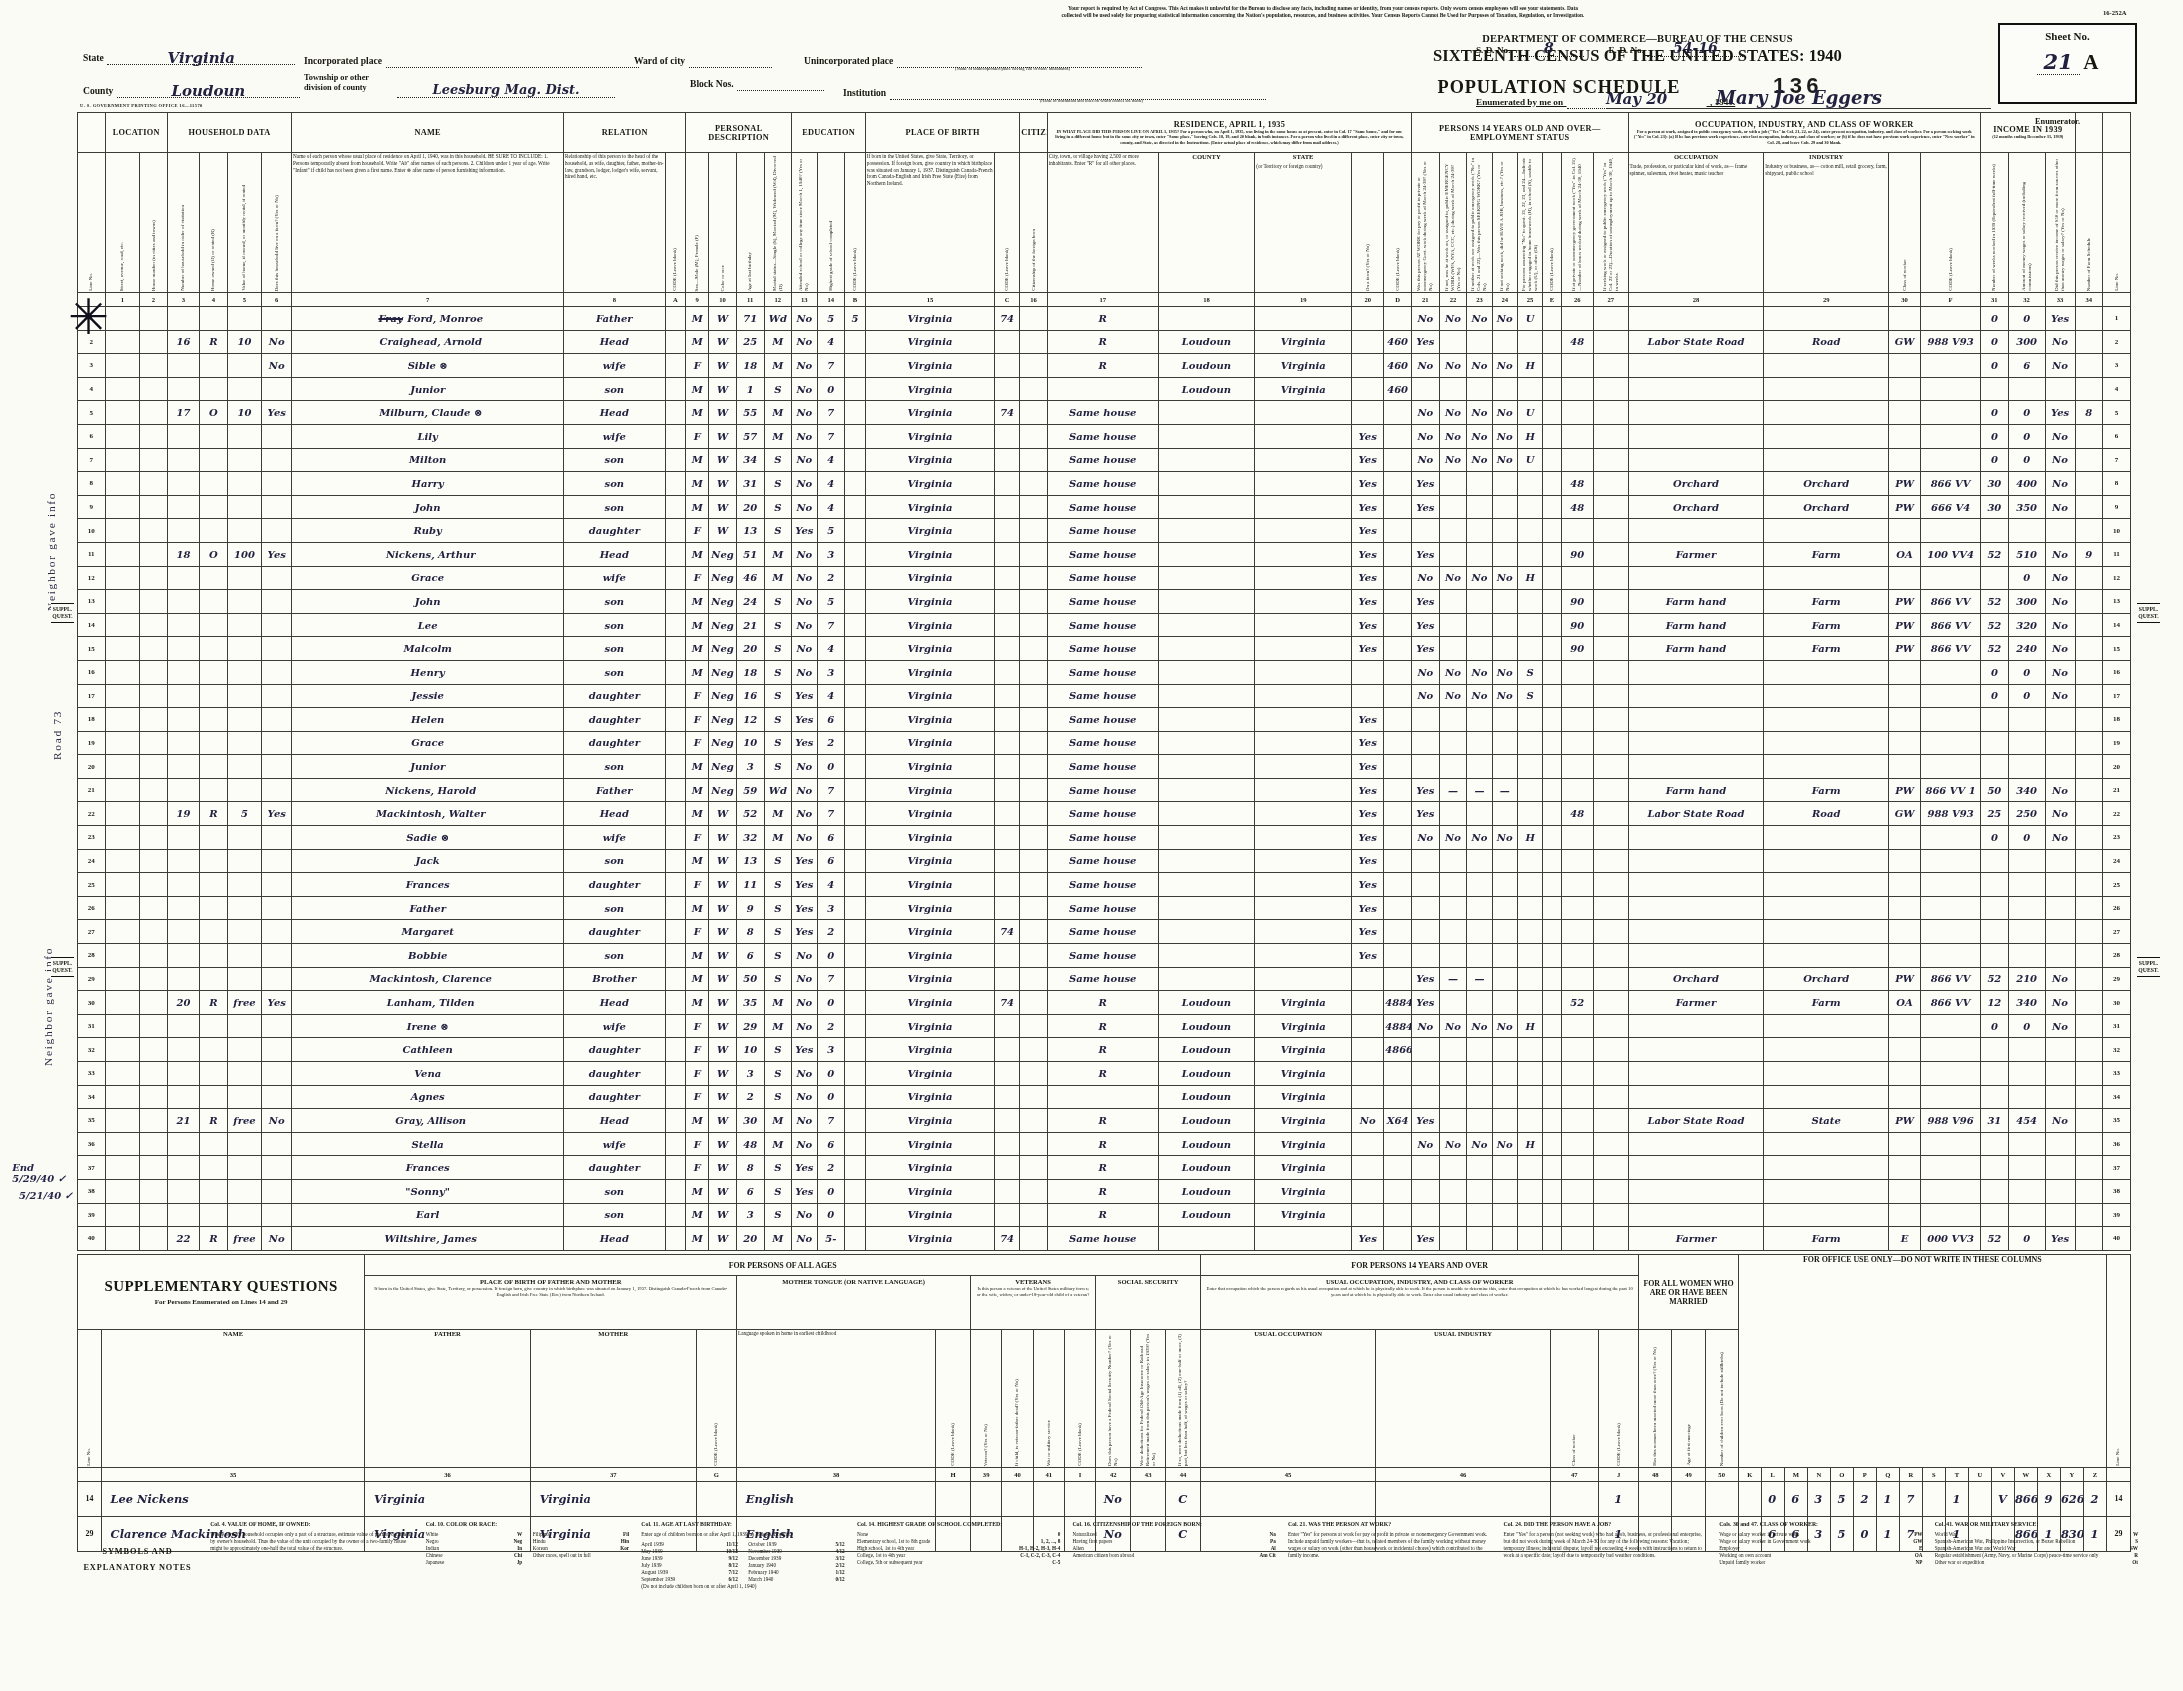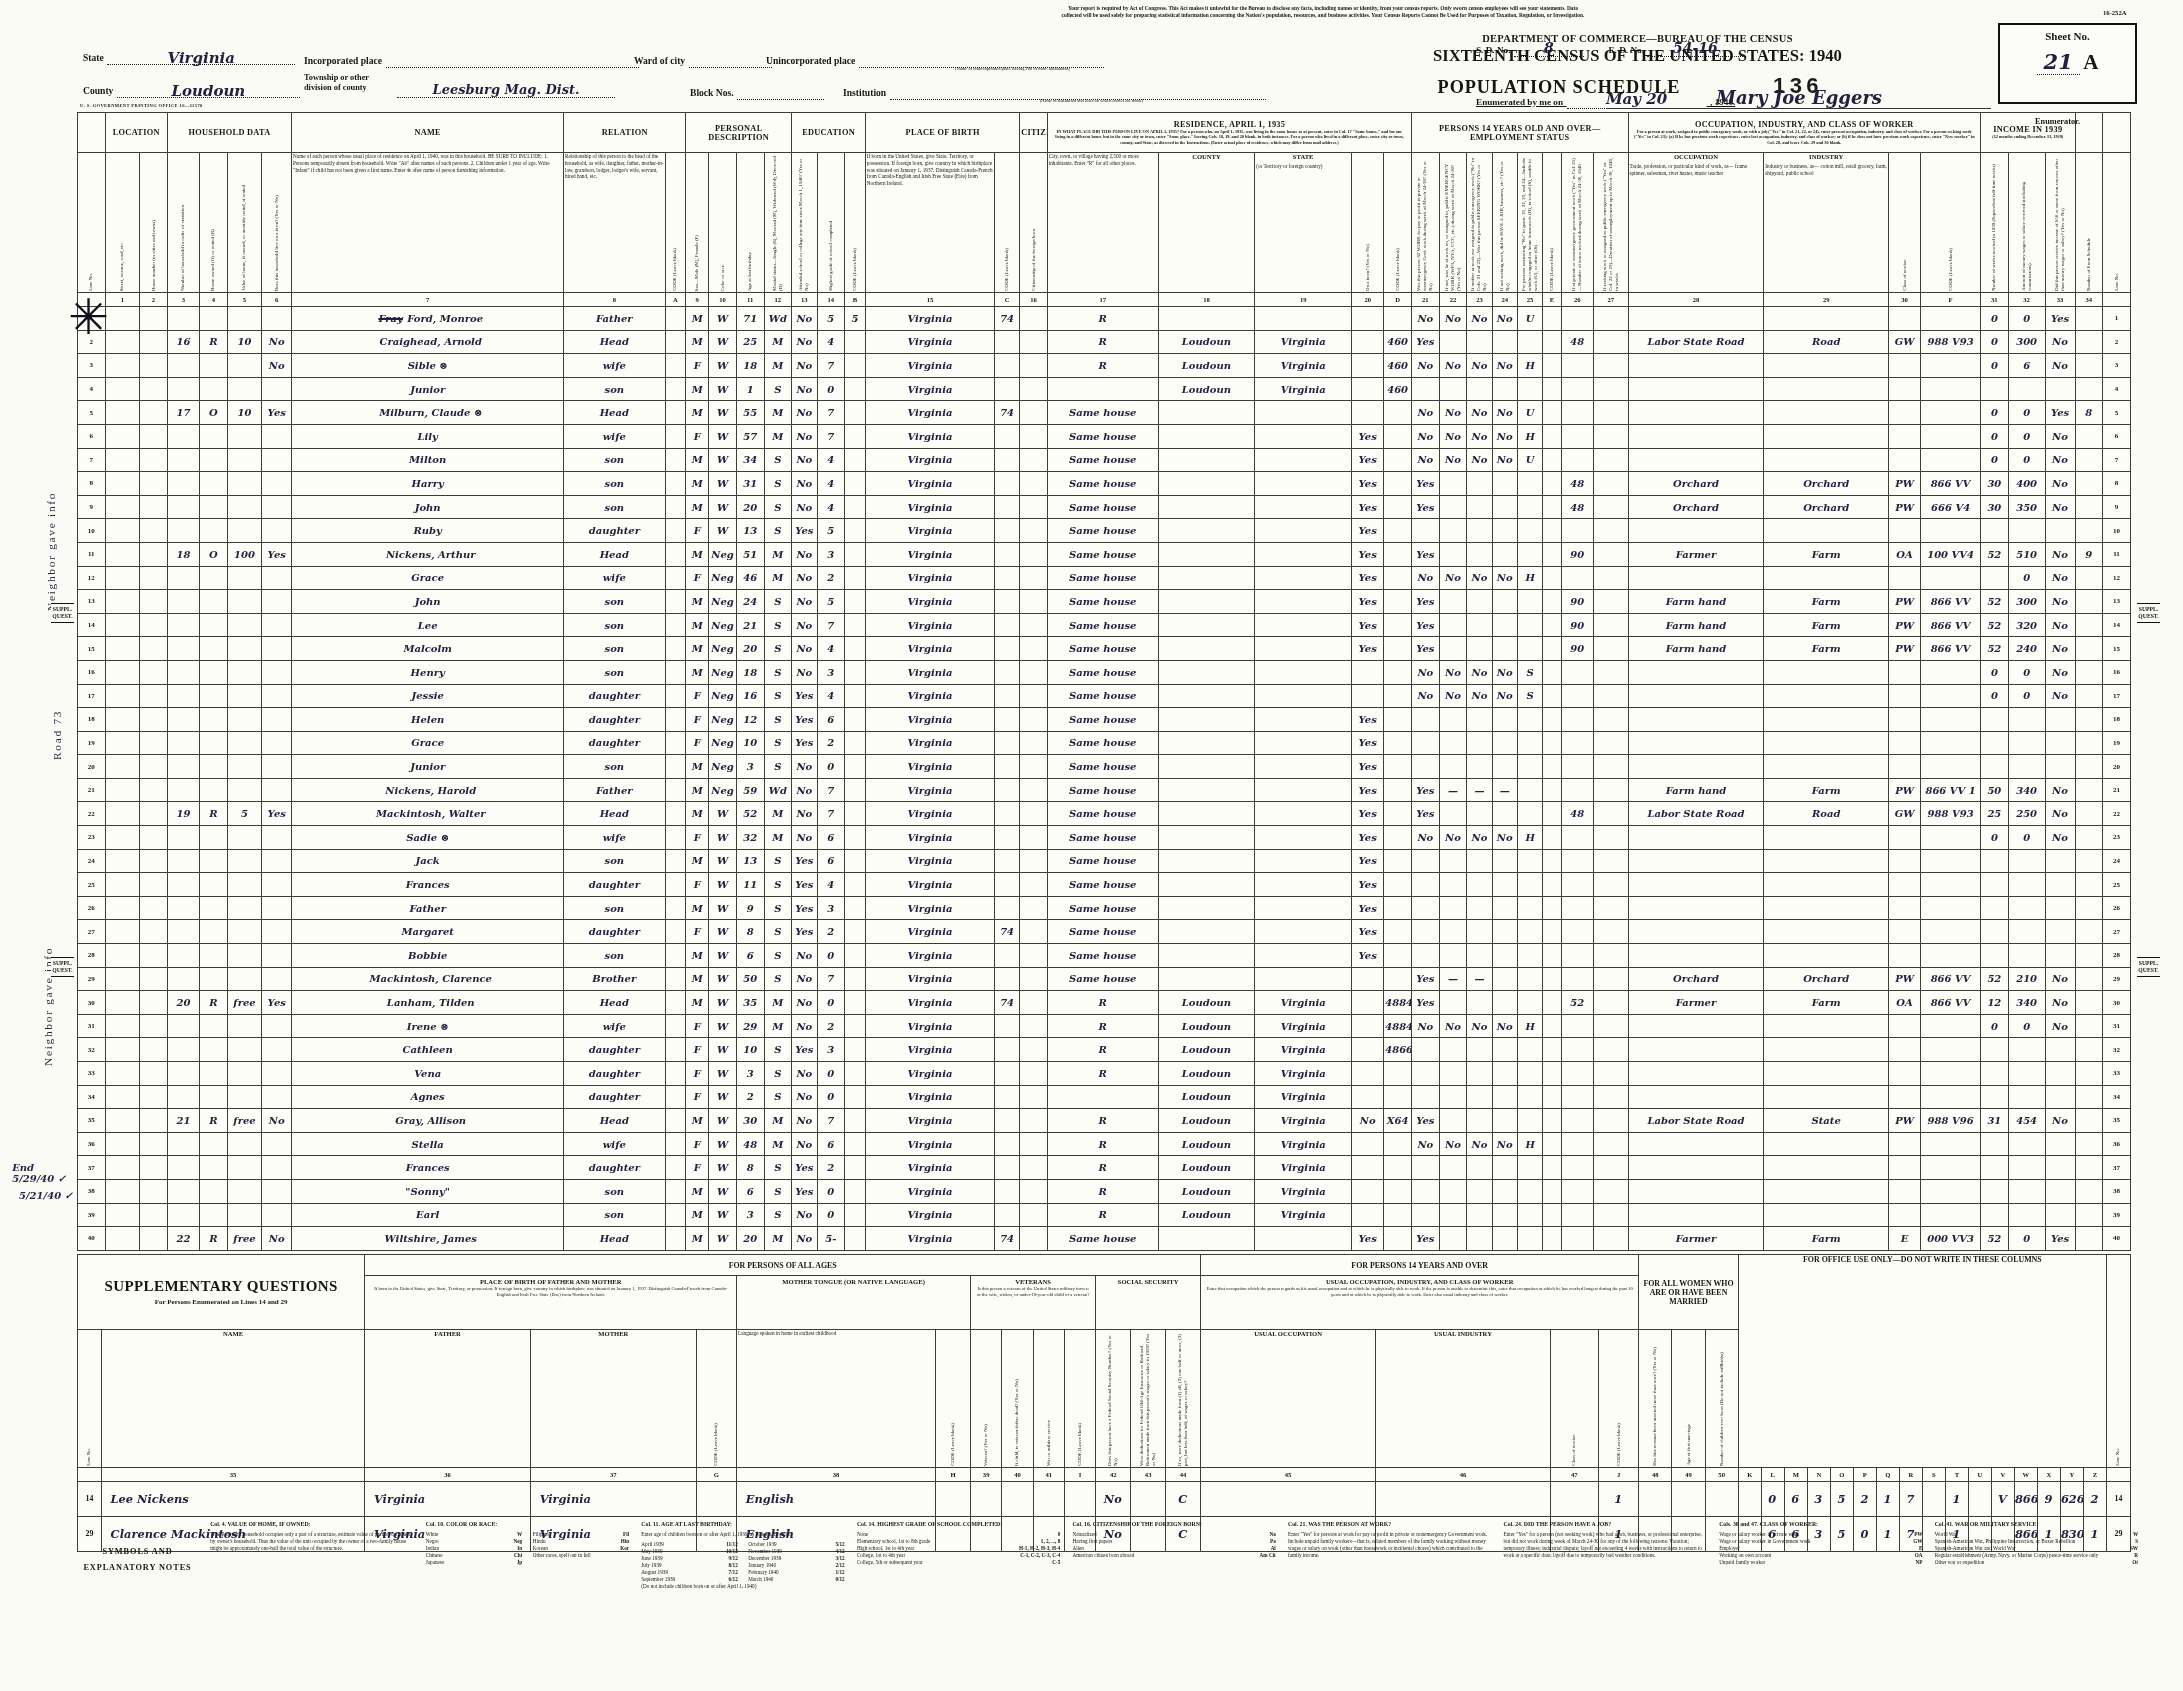--- a/index.html
+++ b/index.html
@@ -106,38 +106,38 @@
     <span class="wr hw hwv" style="width:188px;">Virginia</span>
   </div>
   <div class="abs fld" style="left:304px;top:52px;">
     <span class="lbl">Incorporated place</span>
     <span class="wr" style="width:253px;"></span>
   </div>
   <div class="abs fld" style="left:634px;top:52px;">
     <span class="lbl">Ward of city</span>
     <span class="wr" style="width:83px;"></span>
   </div>
-  <div class="abs fld" style="left:766px;top:52px;">
+  <div class="abs fld" style="left:804px;top:52px;">
     <span class="lbl">Unincorporated place</span>
     <span class="wr" style="width:245px;"></span>
   </div>
   <div class="abs note-s" style="left:873px;top:66px;width:279px;">(Name of unincorporated place having 100 or more inhabitants)</div>
 
   <div class="abs fld" style="left:83px;top:82px;">
     <span class="lbl">County</span>
     <span class="wr hw hwv" style="width:183px;">Loudoun</span>
   </div>
   <div class="abs" style="left:304px;top:73px;font-size:8.3px;font-weight:bold;line-height:1.2;">
     <div>Township or other</div>
     <div>division of county</div>
   </div>
   <div class="abs fld" style="left:397px;top:82px;">
     <span class="wr hw" style="width:218px;font-size:13px;">Leesburg Mag. Dist.</span>
   </div>
-  <div class="abs fld" style="left:690px;top:84px;">
+  <div class="abs fld" style="left:690px;top:75px;">
     <span class="lbl">Block Nos.</span>
     <span class="wr" style="width:87px;"></span>
   </div>
   <div class="abs fld" style="left:843px;top:84px;">
     <span class="lbl">Institution</span>
     <span class="wr" style="width:376px;"></span>
   </div>
   <div class="abs note-s" style="left:908px;top:98px;width:367px;">(Name of institution and lines on which entries are made)</div>
 
   <div class="abs sdline" style="left:1476px;top:40px;">

